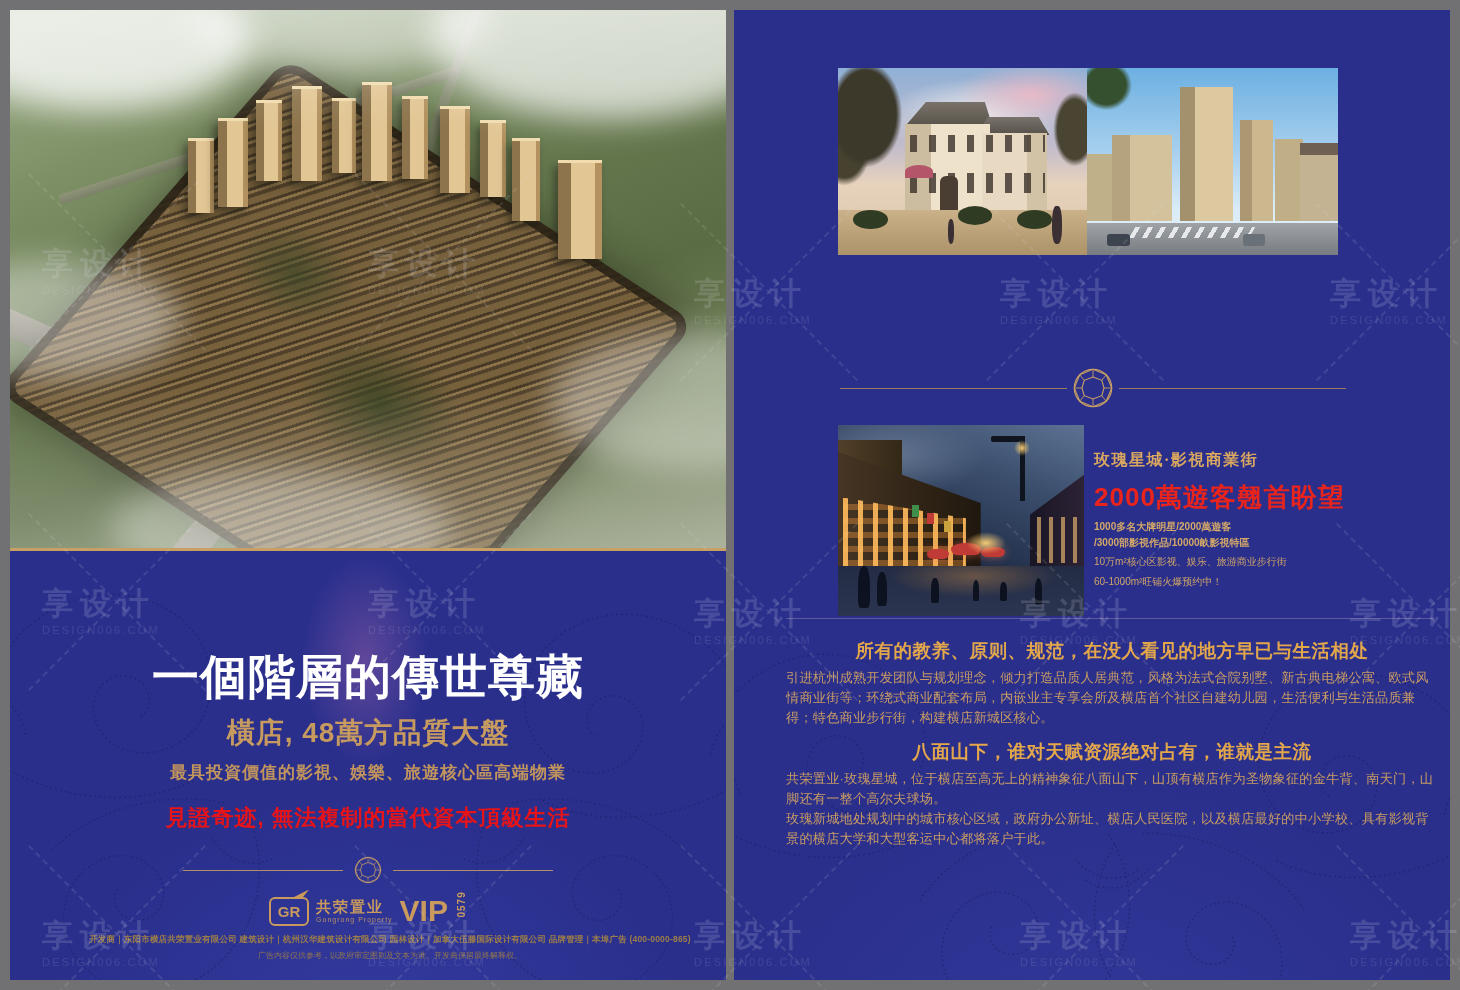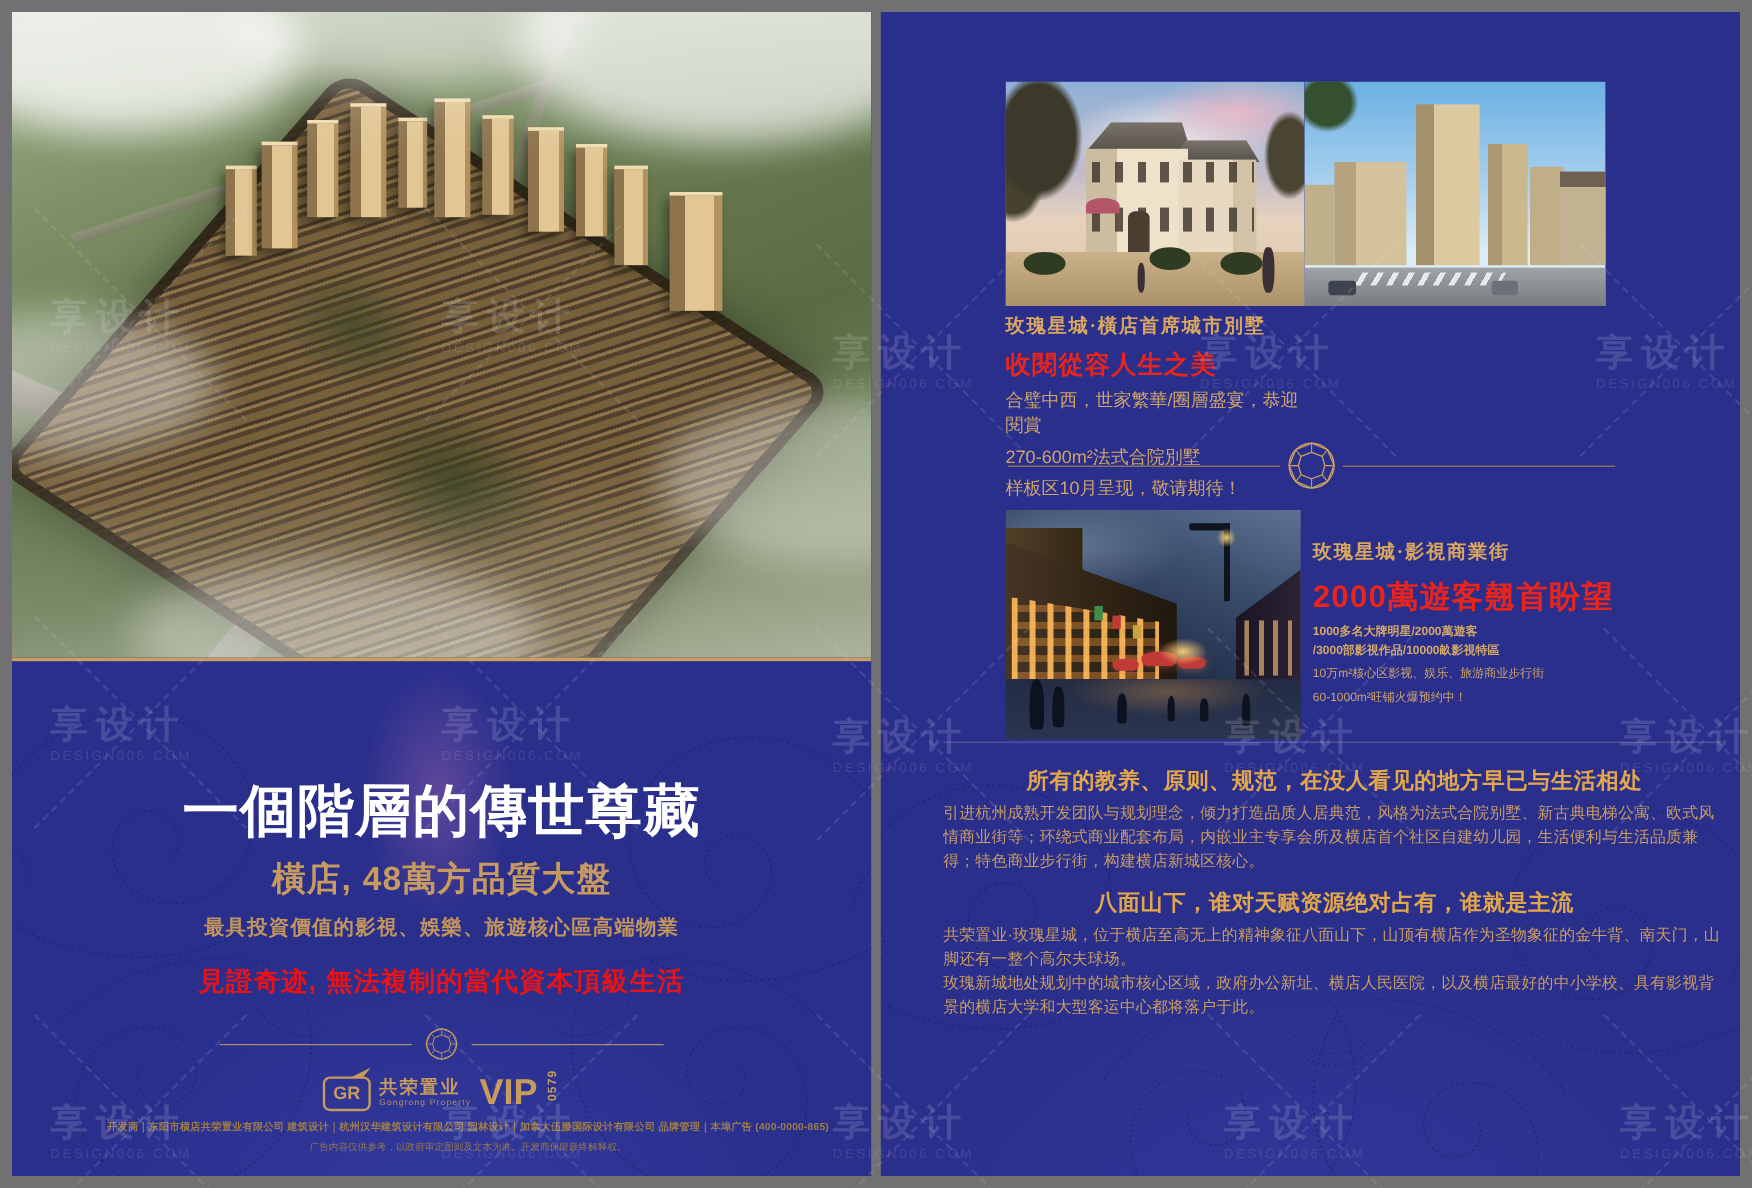--- a/index.html
+++ b/index.html
@@ -324,27 +324,20 @@
       <div class="a-t4 a-grid"></div>
       <div class="a-t5"></div>
       <div class="a-euro"></div>
       <div class="a-tree"></div>
       <div class="a-street"></div>
       <div class="a-zebra"></div>
       <div class="a-car" style="left:8%"></div>
       <div class="a-car" style="left:62%;background:#6a7078"></div>
     </div>
 
-    <div class="cap cap1">
-      <div class="cap-title">玫瑰星城·橫店首席城市別墅</div>
-      <div class="cap-red">收閱從容人生之美</div>
-      <div class="cap-line">合璧中西，世家繁華/圈層盛宴，恭迎閱賞</div>
-      <div class="cap-line">270-600m²法式合院別墅</div>
-      <div class="cap-line">样板区10月呈现，敬请期待！</div>
-    </div>
 
     <div class="rdivider">
       <span class="dline" style="max-width:248px"></span>
       <svg class="gem" viewBox="0 0 40 40">
           <use href="#gemdef"></use>
         </svg>
       <span class="dline" style="max-width:254px"></span>
     </div>
 
     <div class="photo street-photo">

